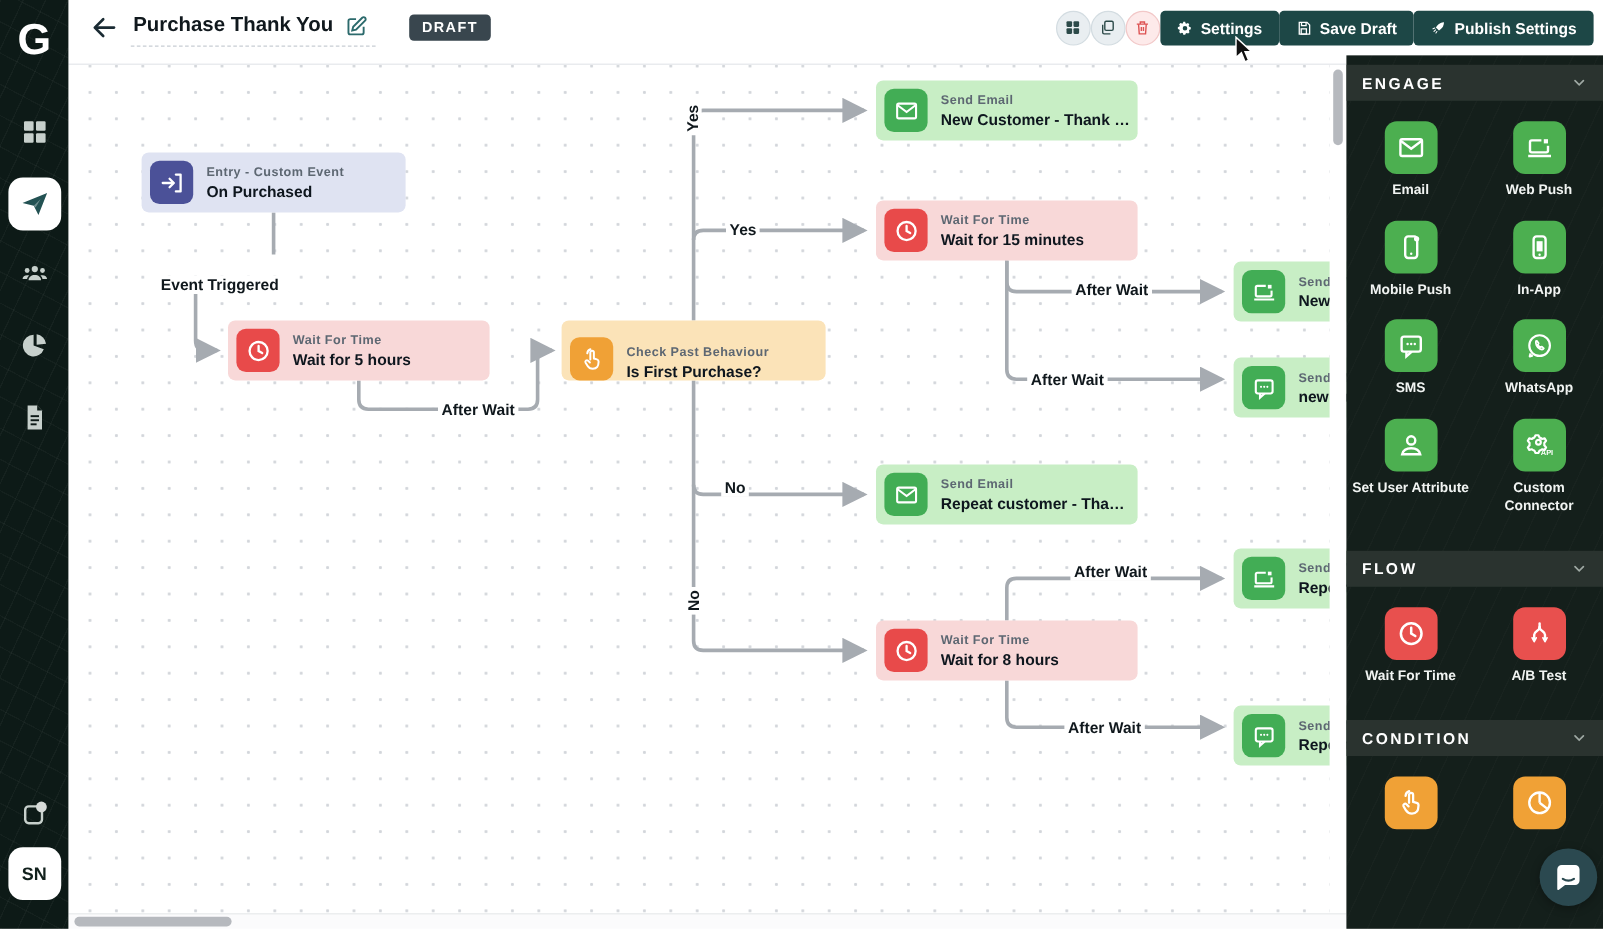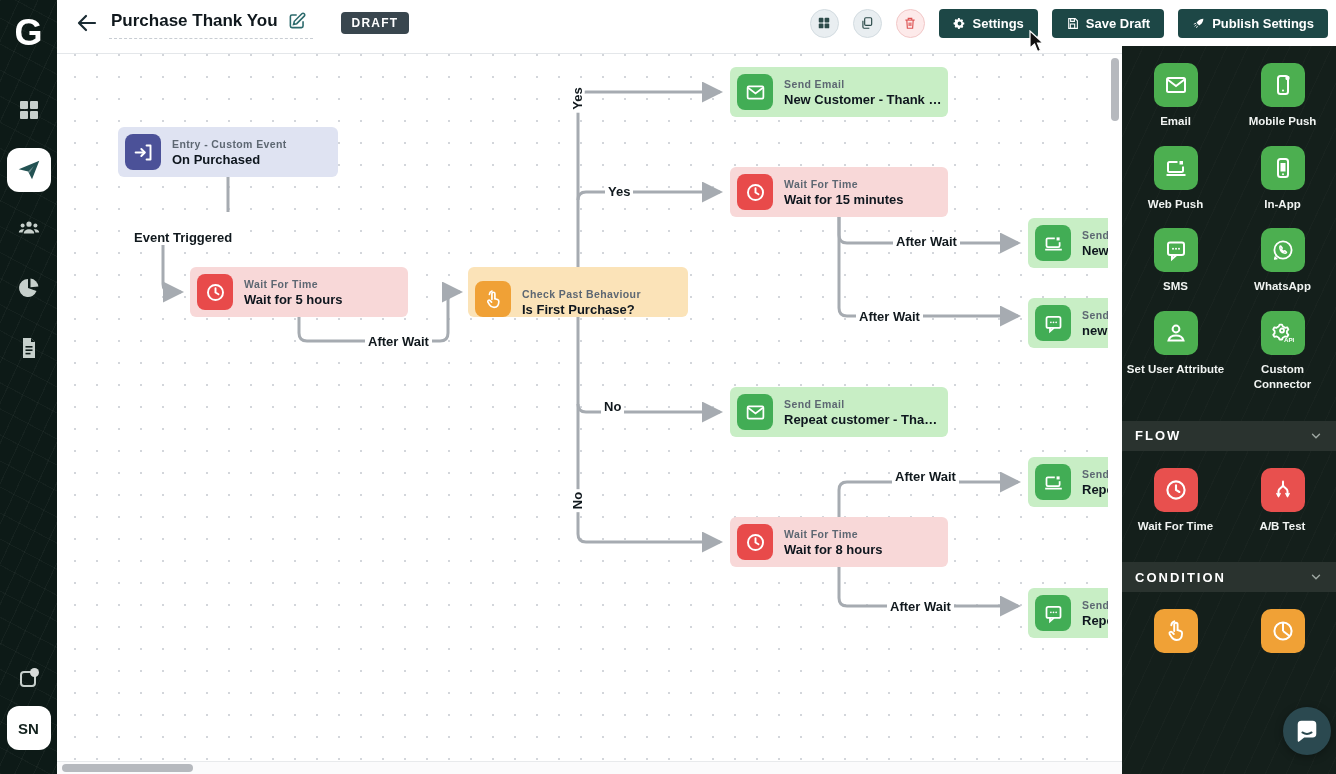--- a/index.html
+++ b/index.html
@@ -16,27 +16,27 @@
   .snav svg { width:24px; height:24px; }
   .snav.active { width:44px; height:44px; background:#fff; border-radius:12px; color:#235253; }
   .snav.active svg { width:26px; height:26px; }
   .avatar { width:44px; height:44px; border-radius:12px; background:#fff; color:#12211d;
             display:flex; align-items:center; justify-content:center; font-weight:bold; font-size:15px; margin:14px 0 24px; }
 
   
   .topbar { position:absolute; left:57px; top:0; width:1279px; height:46px; background:#fff; z-index:25;
             display:flex; align-items:center; }
   .back-btn { margin-left:18px; width:24px; height:24px; color:#1a2b33; cursor:pointer; }
-  .title-wrap { margin-left:10px; display:flex; align-items:flex-start; gap:10px;
+  .title-wrap { margin-left:10px; display:flex; align-items:flex-end; gap:10px;
                 border-bottom:1px dashed #c8cdd3; padding:4px 6px 7px 2px; }
   .page-title { font-size:17px; font-weight:bold; color:#10181d; }
   .edit-ic { width:19px; height:19px; color:#2c6a6c; cursor:pointer; }
   .badge { margin-left:28px; background:#39464e; color:#fff; font-size:12px; font-weight:bold;
            letter-spacing:1.2px; border-radius:4px; padding:4px 11px; }
-  .tb-right { margin-left:auto; margin-right:8px; display:flex; align-items:center; gap:14px; }
+  .tb-right { margin-left:auto; margin-right:8px; display:flex; align-items:center; }
   .circ { width:29px; height:29px; border-radius:50%; background:#e9eef1; border:1px solid #d3dce1;
           display:flex; align-items:center; justify-content:center; color:#2c4a49; cursor:pointer; }
   .circ svg { width:14px; height:14px; }
   .circ.danger { background:#fdeaea; border-color:#f2c8c8; color:#dd5353; }
   .btn { height:29px; background:#1d4746; color:#fff; border:none; border-radius:4px; font-weight:bold;
          font-size:13px; display:flex; align-items:center; gap:7px; padding:0 14px; cursor:pointer;
          font-family:inherit; }
   .btn svg { width:13px; height:13px; }
 
   
@@ -397,49 +397,55 @@
   <div class="gutter">
     <div class="vthumb"></div>
   </div>
   <div class="hscroll">
     <div class="hthumb"></div>
   </div>
 </main>
 
 <aside class="panel">
 
+  <div class="phead">
+    <span>ENGAGE</span>
+    <svg viewBox="0 0 24 24" fill="none" stroke="currentColor" stroke-width="2.4" stroke-linecap="round">
+        <path d="M6 9l6 6 6-6"></path>
+      </svg>
+  </div>
   <div class="pgrid">
     <div class="pitem">
       <div class="picon c-green">
         <svg viewBox="0 0 24 24" fill="none" stroke="currentColor" stroke-width="2">
             <rect x="3" y="5" width="18" height="14" rx="1.5"></rect>
             <path d="M3.5 6.5 12 13l8.5-6.5"></path>
           </svg>
         </div>
       <span>Email</span>
+    </div>
+    <div class="pitem">
+      <div class="picon c-green">
+        <svg viewBox="0 0 24 24" fill="none" stroke="currentColor" stroke-width="2">
+            <rect x="4" y="6" width="15" height="10" rx="1.5"></rect>
+            <path d="M2.5 19h19"></path>
+            <rect x="14.5" y="4" width="5.5" height="5.5" fill="currentColor" stroke="#4caf50" stroke-width="2"></rect>
+          </svg>
+        </div>
+      <span>Web Push</span>
     </div>
     <div class="pitem">
       <div class="picon c-green">
         <svg viewBox="0 0 24 24" fill="none" stroke="currentColor" stroke-width="2">
             <rect x="7" y="3" width="10" height="18" rx="2.5"></rect>
             <circle cx="16.5" cy="5" r="2.2" fill="currentColor" stroke="none"></circle>
             <circle cx="12" cy="17.5" r="1" fill="currentColor" stroke="none"></circle>
           </svg>
         </div>
       <span>Mobile Push</span>
-    </div>
-    <div class="pitem">
-      <div class="picon c-green">
-        <svg viewBox="0 0 24 24" fill="none" stroke="currentColor" stroke-width="2">
-            <rect x="4" y="6" width="15" height="10" rx="1.5"></rect>
-            <path d="M2.5 19h19"></path>
-            <rect x="14.5" y="4" width="5.5" height="5.5" fill="currentColor" stroke="#4caf50" stroke-width="2"></rect>
-          </svg>
-        </div>
-      <span>Web Push</span>
     </div>
     <div class="pitem">
       <div class="picon c-green">
         <svg viewBox="0 0 24 24" fill="none" stroke="currentColor" stroke-width="2">
             <rect x="7" y="3" width="10" height="18" rx="2.5"></rect>
             <rect x="9.5" y="7" width="5" height="8.5" fill="currentColor" stroke="none"></rect>
             <circle cx="12" cy="18.3" r="1" fill="currentColor" stroke="none"></circle>
           </svg>
         </div>
       <span>In-App</span>

